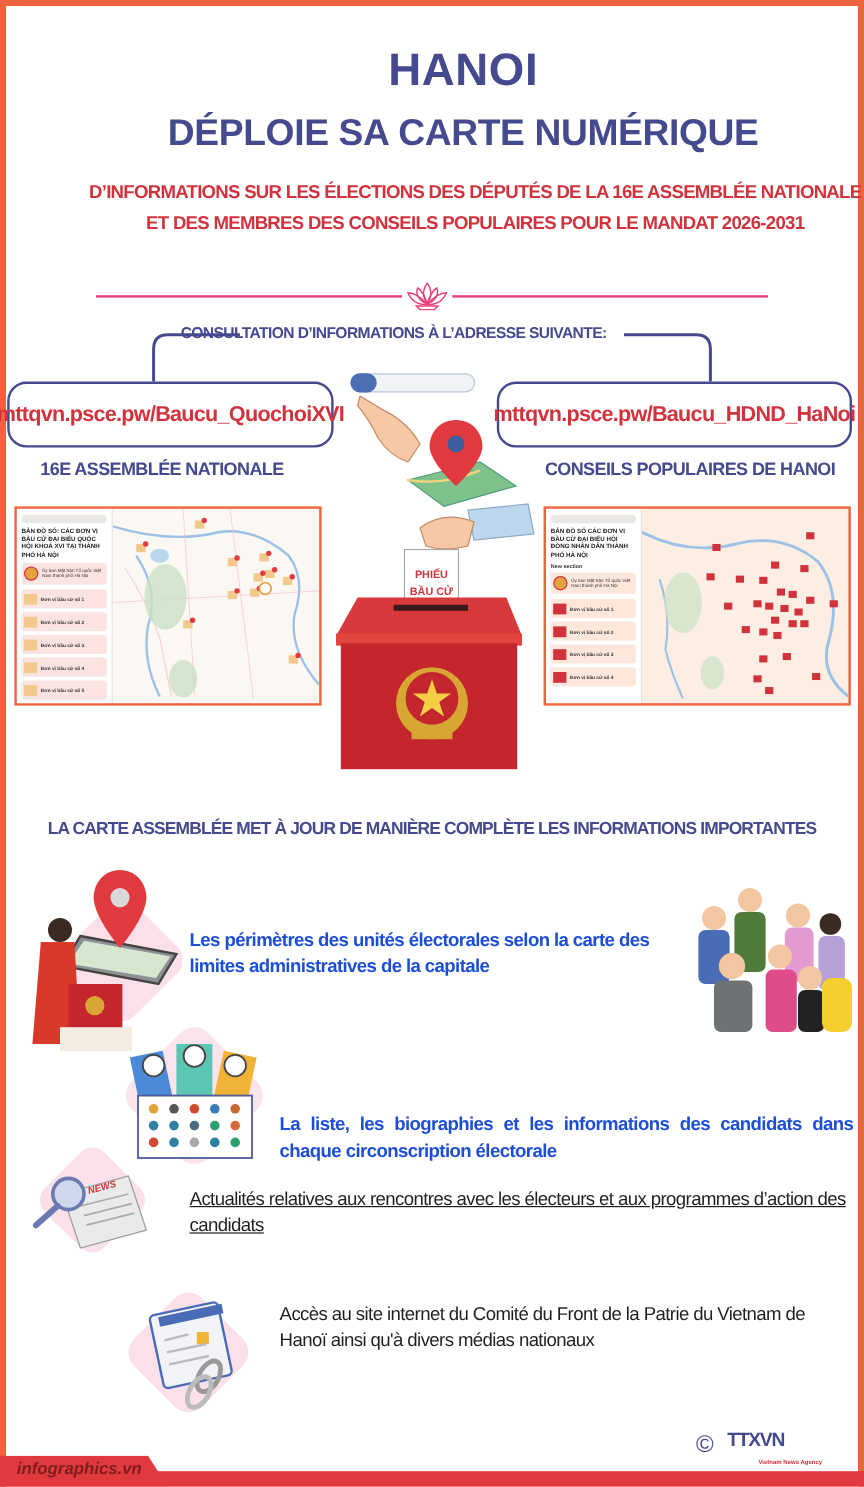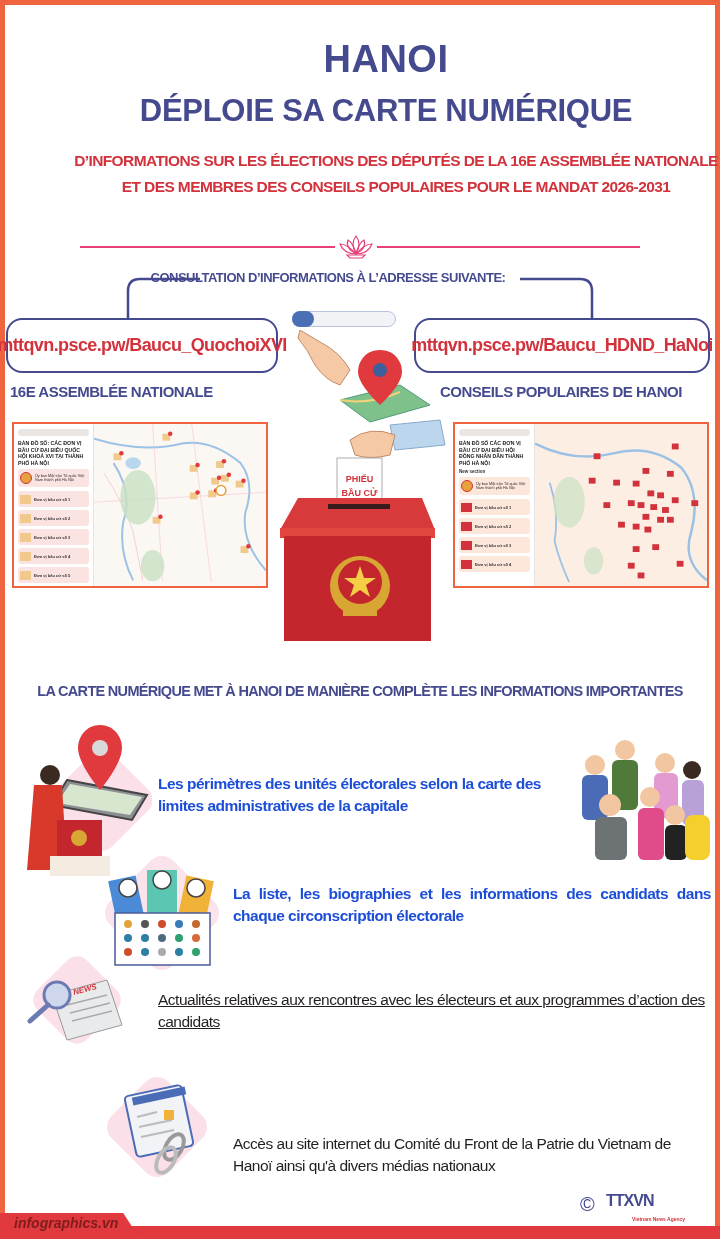--- a/index.html
+++ b/index.html
@@ -42,21 +42,21 @@
     position: absolute; top: 318px; height: 55px;
     border: 2.5px solid #454a8e; border-radius: 16px; background: #fff;
     color: #d2323c; font-weight: bold; font-size: 18px; letter-spacing: -0.6px;
     display: flex; align-items: center; justify-content: center;
   }
   .url-left { left: 6px; width: 272px; }
   .url-right { left: 414px; width: 296px; }
 
   .section-label {
     position: absolute; top: 383px; color: #454a8e; font-weight: bold; font-size: 15px;
-    letter-spacing: -0.5px; 
+    letter-spacing: -0.5px; text-align: center;
   }
   .sl-left { left: 10px; width: 250px; }
   .sl-right { left: 440px; width: 270px; }
 
   .search-bar {
     position: absolute; left: 292px; top: 311px; width: 104px; height: 16px;
     border-radius: 8px; background: #f2f3f6; border: 1.5px solid #b9c3dc;
   }
   .search-bar .globe {
     position: absolute; left: -1px; top: -1px; width: 22px; height: 16px; border-radius: 8px;
@@ -97,23 +97,23 @@
 
   .headline2 {
     position: absolute; top: 683px; left: 0; width: 720px; text-align: center;
     color: #454a8e; font-weight: bold; font-size: 14.5px; letter-spacing: -0.7px;
   }
 
   .feature-text { position: absolute; font-size: 15.5px; line-height: 22px; letter-spacing: -0.5px; }
   .ft-red { color: #1d4ed8; font-weight: bold; }
   .ft-dark { color: #231f20; }
   .ft1 { left: 158px; top: 773px; width: 400px; }
-  .ft2 { left: 233px; top: 883px; width: 478px; text-align: justify; }
+  .ft2 { left: 233px; top: 927px; width: 478px; text-align: justify; }
   .ft3 { left: 158px; top: 989px; width: 555px; text-decoration: underline; }
-  .ft4 { left: 233px; top: 1085px; width: 480px; margin-top: 48px; }
+  .ft4 { left: 233px; top: 1085px; width: 480px; }
 
   .illus { position: absolute; }
 
   .footer-bar { position: absolute; left: 0; top: 1226px; width: 720px; height: 13px; background: #e0393e; }
   .footer-tab {
     position: absolute; left: 0; top: 1213px; width: 140px; height: 26px; background: #e0393e;
     clip-path: polygon(0 0, 88% 0, 100% 100%, 0 100%);
   }
   .footer-site {
     position: absolute; left: 14px; top: 1215px; color: #7f1d1d; font-style: italic; font-size: 14px;
@@ -318,21 +318,21 @@
   <rect x="10" y="198" width="155" height="10" fill="#e2443e"></rect>
 
   <rect x="14" y="206" width="147" height="105" fill="#c4262e"></rect>
 
   <circle cx="90" cy="256" r="30" fill="#d8a633"></circle>
   <circle cx="90" cy="252" r="22" fill="#c4262e"></circle>
   <polygon points="90,236 94,248 106,248 96,255 100,267 90,260 80,267 84,255 74,248 86,248" fill="#f4cf45"></polygon>
   <rect x="73" y="280" width="34" height="6" fill="#d8a633"></rect>
 </svg>
 
-<div class="headline2">LA CARTE NUMÉRIQUE MET À HANOI DE MANIÈRE COMPLÈTE LES INFORMATIONS IMPORTANTES</div>
+<div class="headline2">LA CARTE ASSEMBLÉE MET À JOUR DE MANIÈRE COMPLÈTE LES INFORMATIONS IMPORTANTES</div>
 
 <svg class="illus" style="left:12px;top:720px" width="140" height="160" viewBox="0 0 140 160">
   <rect x="50" y="40" width="80" height="80" rx="14" fill="#fbe0ea" transform="rotate(45 90 80)"></rect>
   <polygon points="55,60 135,75 120,100 40,85" fill="#8d8f94" stroke="#444" stroke-width="2"></polygon>
   <polygon points="58,64 130,77 118,95 45,83" fill="#d7e7cf"></polygon>
   <path d="M88 5 C74 5 66 17 66 28 C66 44 88 70 88 70 C88 70 110 44 110 28 C110 17 102 5 88 5Z" fill="#e0393e"></path>
   <circle cx="88" cy="28" r="8" fill="#d9d9d9"></circle>
 
   <circle cx="38" cy="55" r="10" fill="#3a2a22"></circle>
   <path d="M22 65 L50 65 L55 150 L15 150Z" fill="#d8392a"></path>

